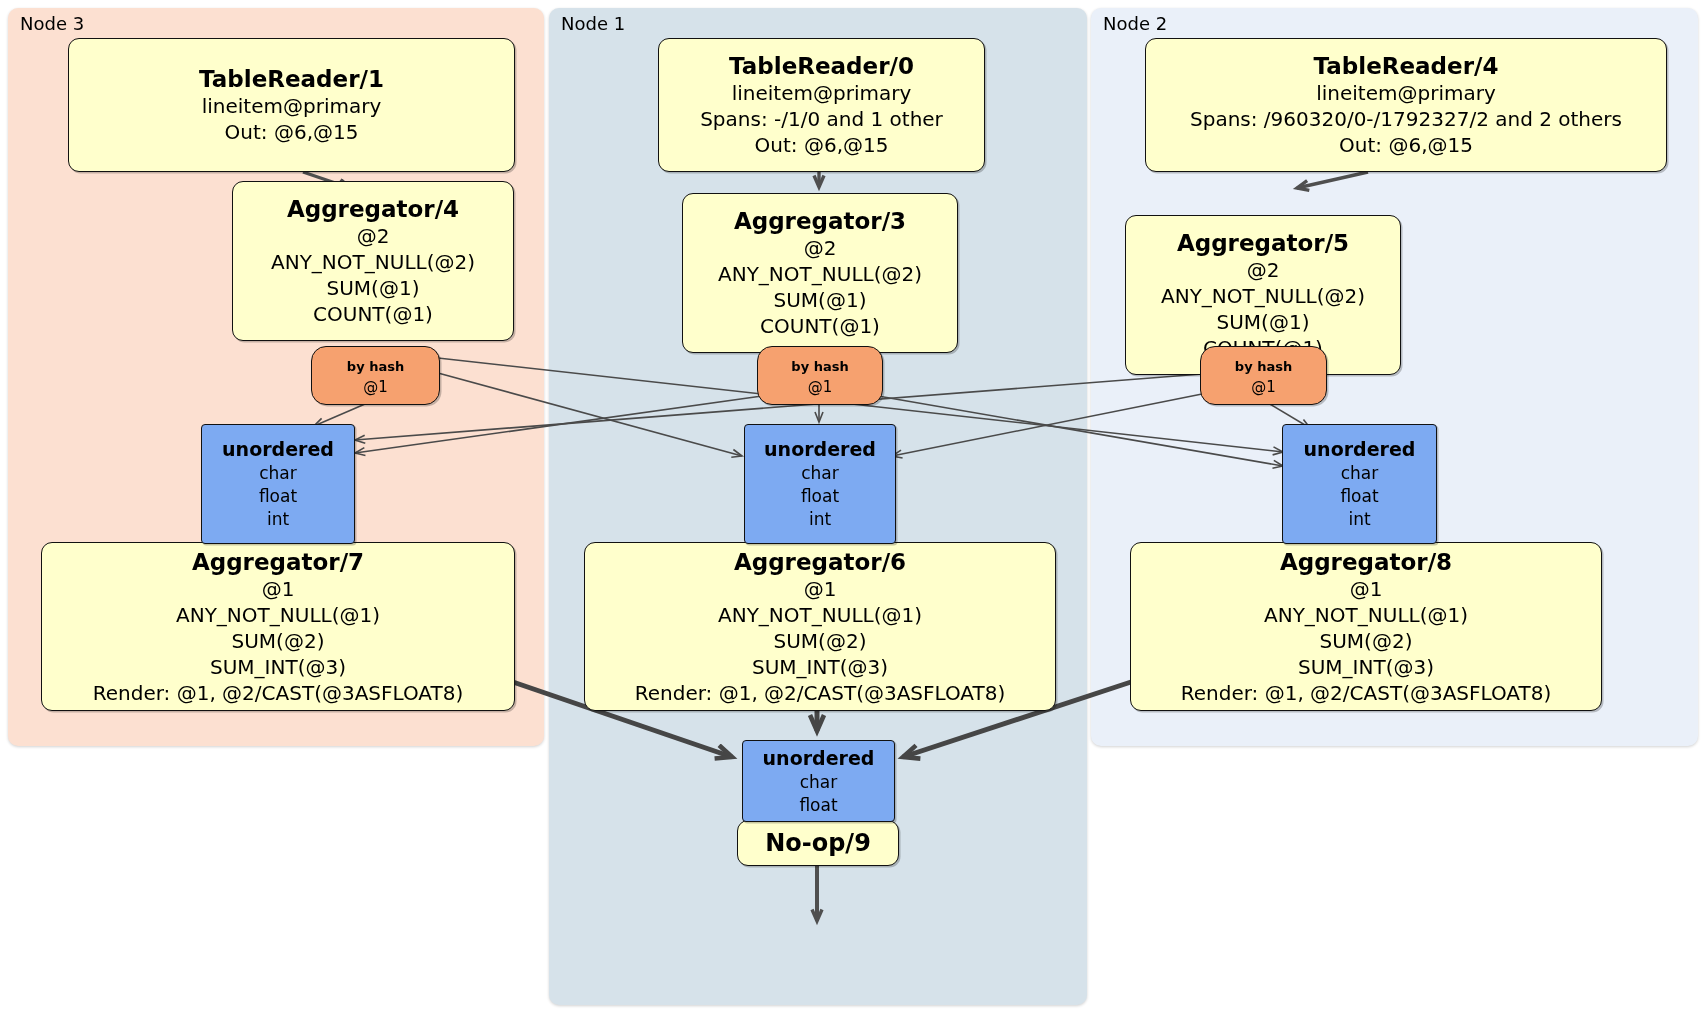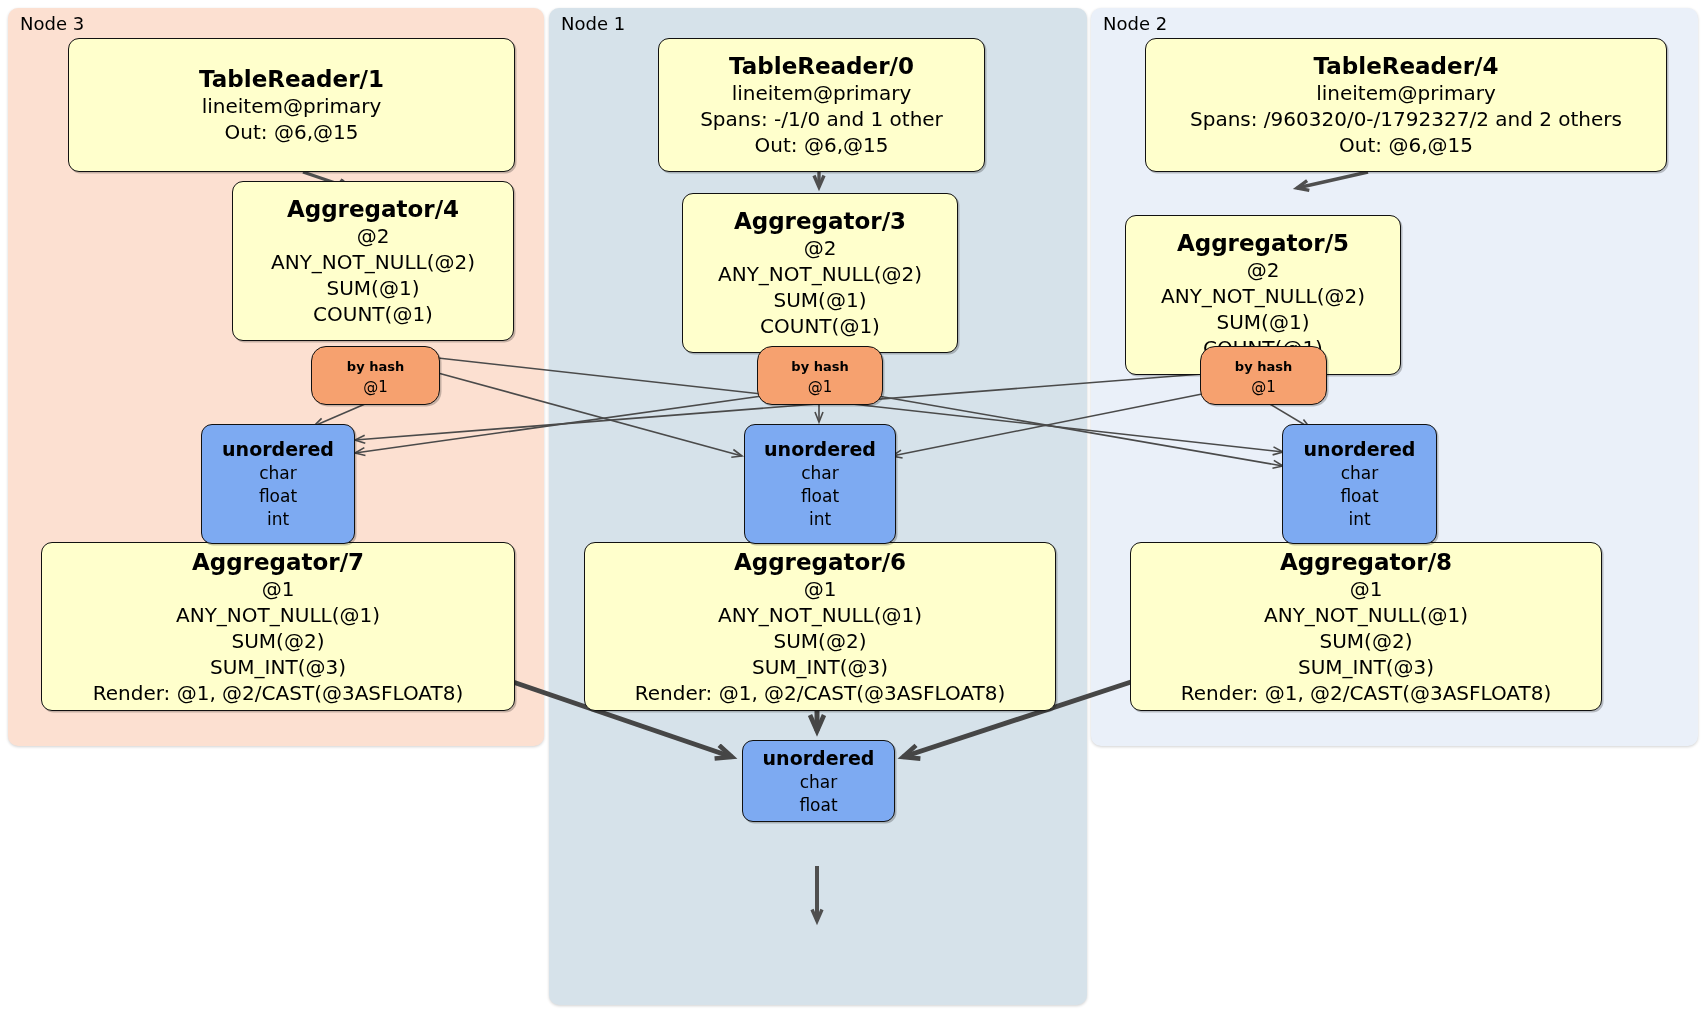--- a/index.html
+++ b/index.html
@@ -19,21 +19,21 @@
   .pline{font-size:20px;line-height:26px;white-space:nowrap;}
   .router{
     position:absolute;z-index:4;background:#f6a16f;border:1.4px solid #111;
     border-radius:15px;display:flex;flex-direction:column;justify-content:center;
     align-items:center;text-align:center;box-shadow:1.5px 1.5px 0 rgba(0,0,0,.22);
   }
   .rtitle{font-size:13px;font-weight:bold;line-height:23px;}
   .rsub{font-size:15px;line-height:19px;}
   .sync{
     position:absolute;z-index:4;background:#7daaf2;border:1.4px solid #111;
-    border-radius:11px;display:flex;flex-direction:column;justify-content:center;
+    border-radius:4px;display:flex;flex-direction:column;justify-content:center;
     align-items:center;text-align:center;box-shadow:1.5px 1.5px 0 rgba(0,0,0,.22);
   }
   .stitle{font-size:19px;font-weight:bold;line-height:25px;}
   .sline{font-size:17px;line-height:23px;}
   .terminal .ptitle{font-size:24px;}
 </style>
 </head>
 <body>
 
 <div id="canvas">
@@ -178,14 +178,17 @@
     <div class="pline">SUM_INT(@3)</div>
     <div class="pline">Render: @1, @2/CAST(@3ASFLOAT8)</div>
   </div>
 
   <div class="sync" style="left:742px;top:740px;width:151px;height:80px;">
     <div class="stitle">unordered</div>
     <div class="sline">char</div>
     <div class="sline">float</div>
   </div>
 
+  <div class="pbox terminal" style="left:737px;top:820px;width:160px;height:44px;">
+    <div class="ptitle">No-op/9</div>
+  </div>
 
 </div>
 
 </body></html>

